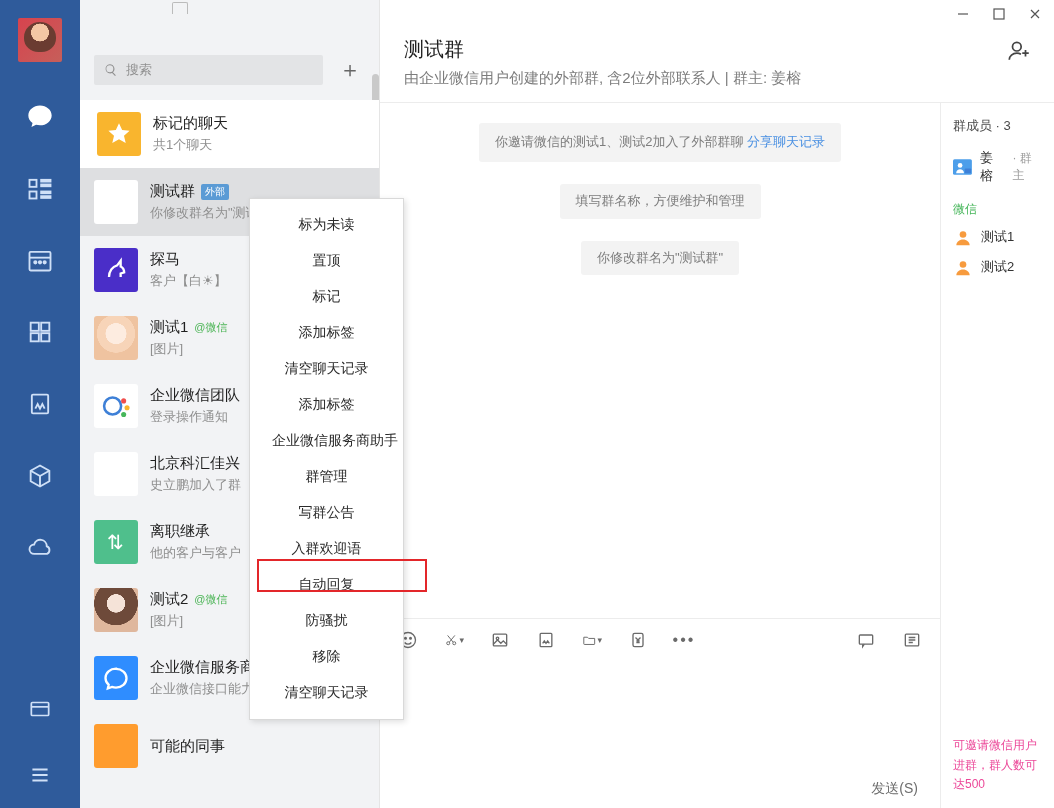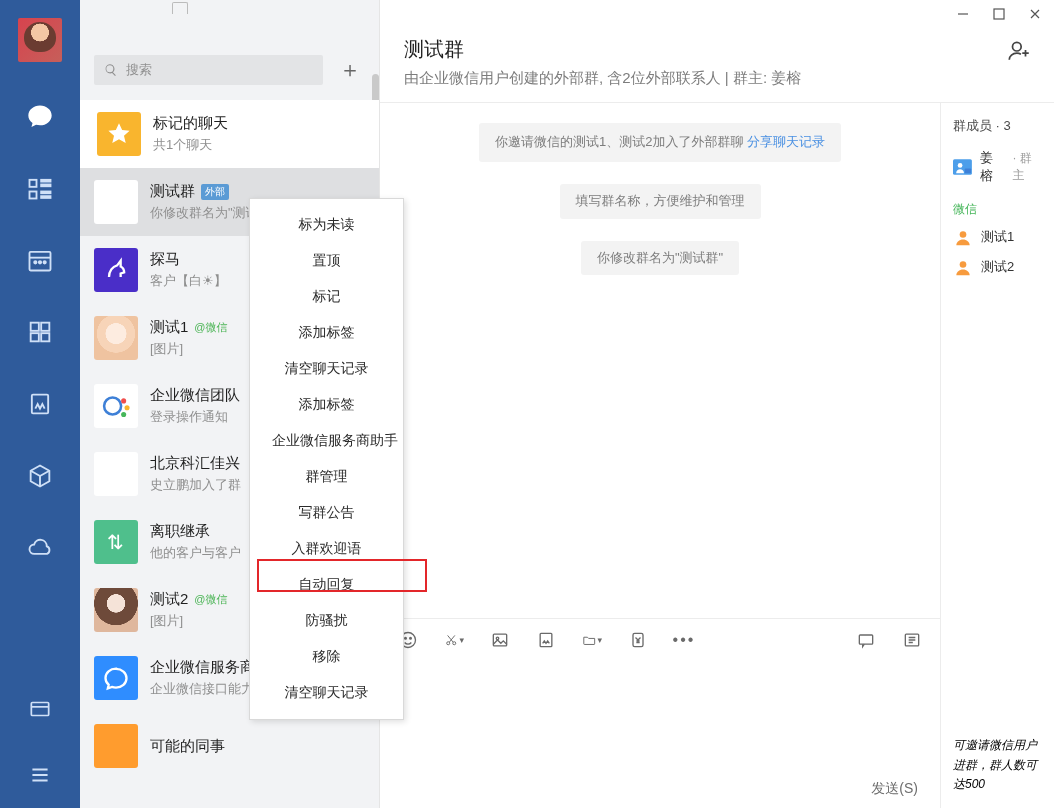--- a/index.html
+++ b/index.html
@@ -81,21 +81,21 @@
   .send-btn { font-size:14px; color:#6d6d6d; cursor:pointer; }
 
   
   .members { width:114px; border-left:1px solid #ececec; padding:14px 12px; font-size:13px; display:flex; flex-direction:column; }
   .members-title { color:#4a4a4a; margin-bottom:14px; }
   .member-row { display:flex; align-items:center; gap:8px; margin-bottom:12px; }
   .member-row svg { width:20px; height:18px; }
   .member-row .note { color:#9a9a9a; font-size:12px; }
   .wx-label { color:#46B65A; font-size:12px; margin:4px 0 10px; }
   .member-row.m svg { fill:#F79B3E; }
-  .members-hint { margin-top:auto; color:#000000; font-size:12px; line-height:1.6;font-style:italic; }
+  .members-hint { margin-top:auto; color:#ec4899; font-size:12px; line-height:1.6; }
 
   
   .ctxmenu { position:absolute; left:249px; top:198px; width:155px; background:#fff; border:1px solid #d9d9d9; box-shadow:2px 2px 6px rgba(0,0,0,0.12); padding:8px 0; z-index:50;text-align:center; }
   .ctxmenu .mi { padding:9px 22px; font-size:14px; color:#2b2b2b; cursor:pointer; white-space:nowrap; }
   .ctxmenu .highlight-box { position:absolute; left:7px; top:360px; width:170px; height:33px; border:2px solid #e3262a; pointer-events:none; }
 
   
   .scroll-fake { position:absolute; right:0; top:0; width:7px; height:50px; background:#c9c9c9; border-radius:4px; }
 </style>
 </head>

